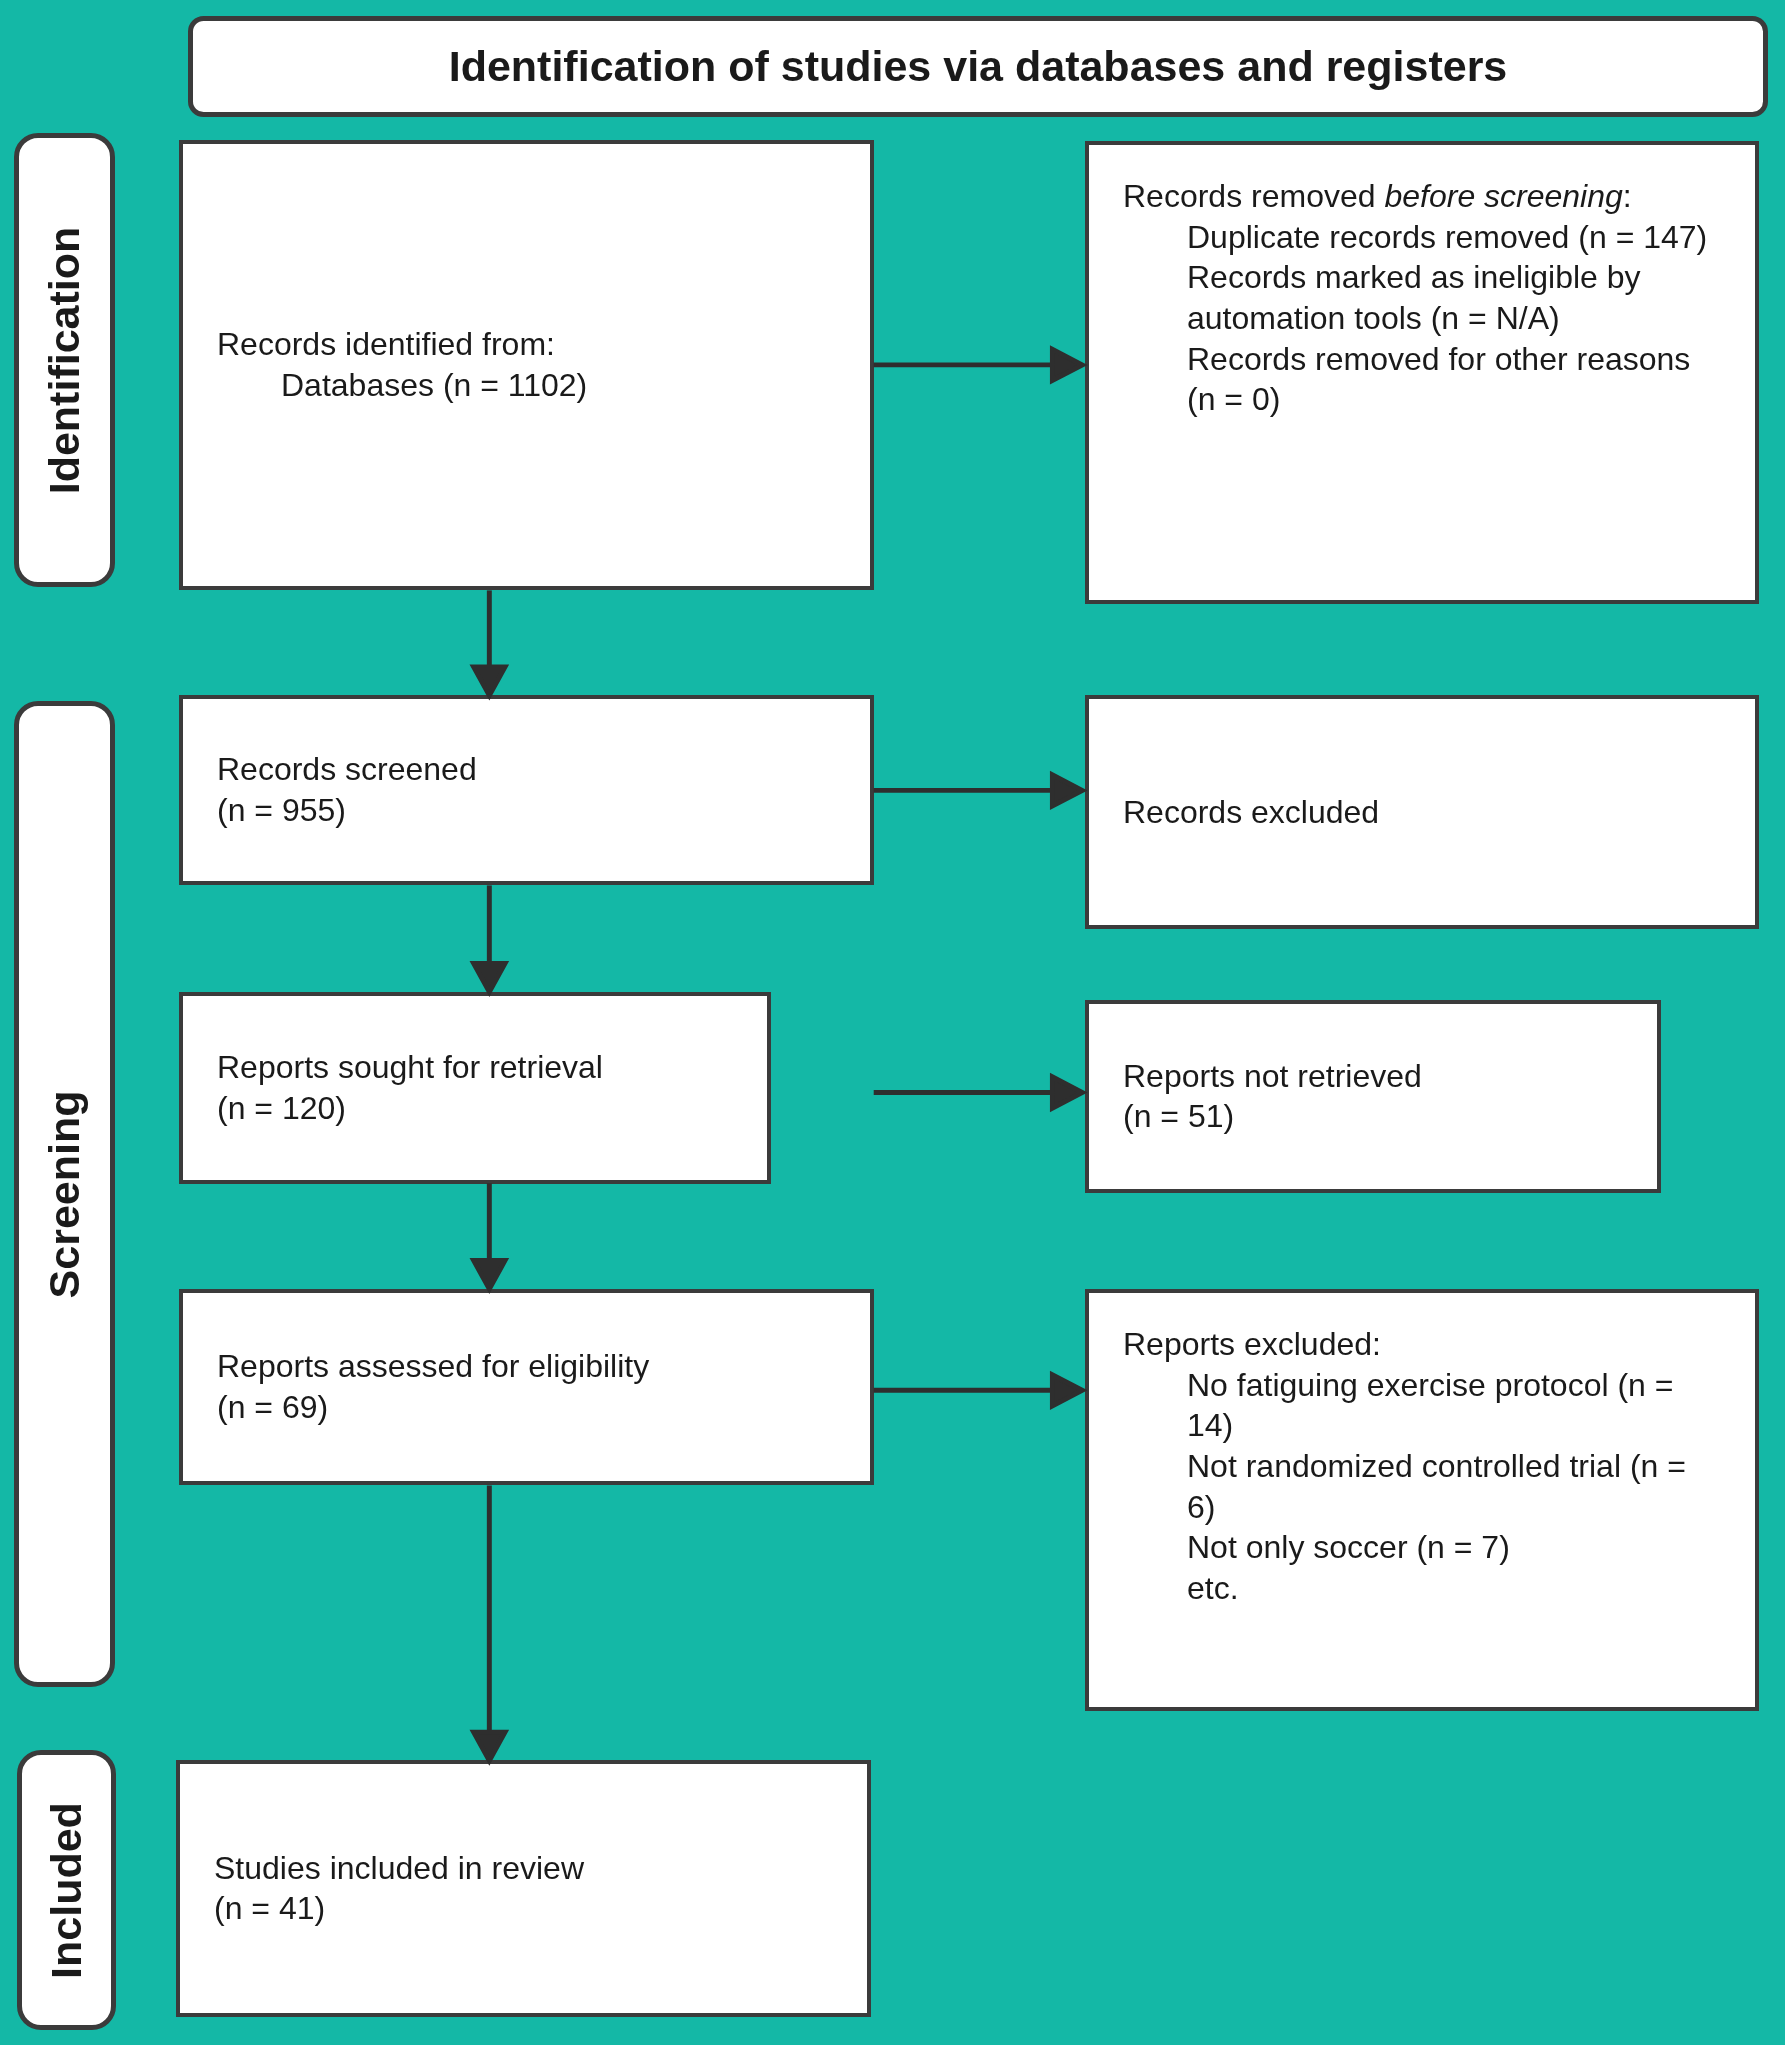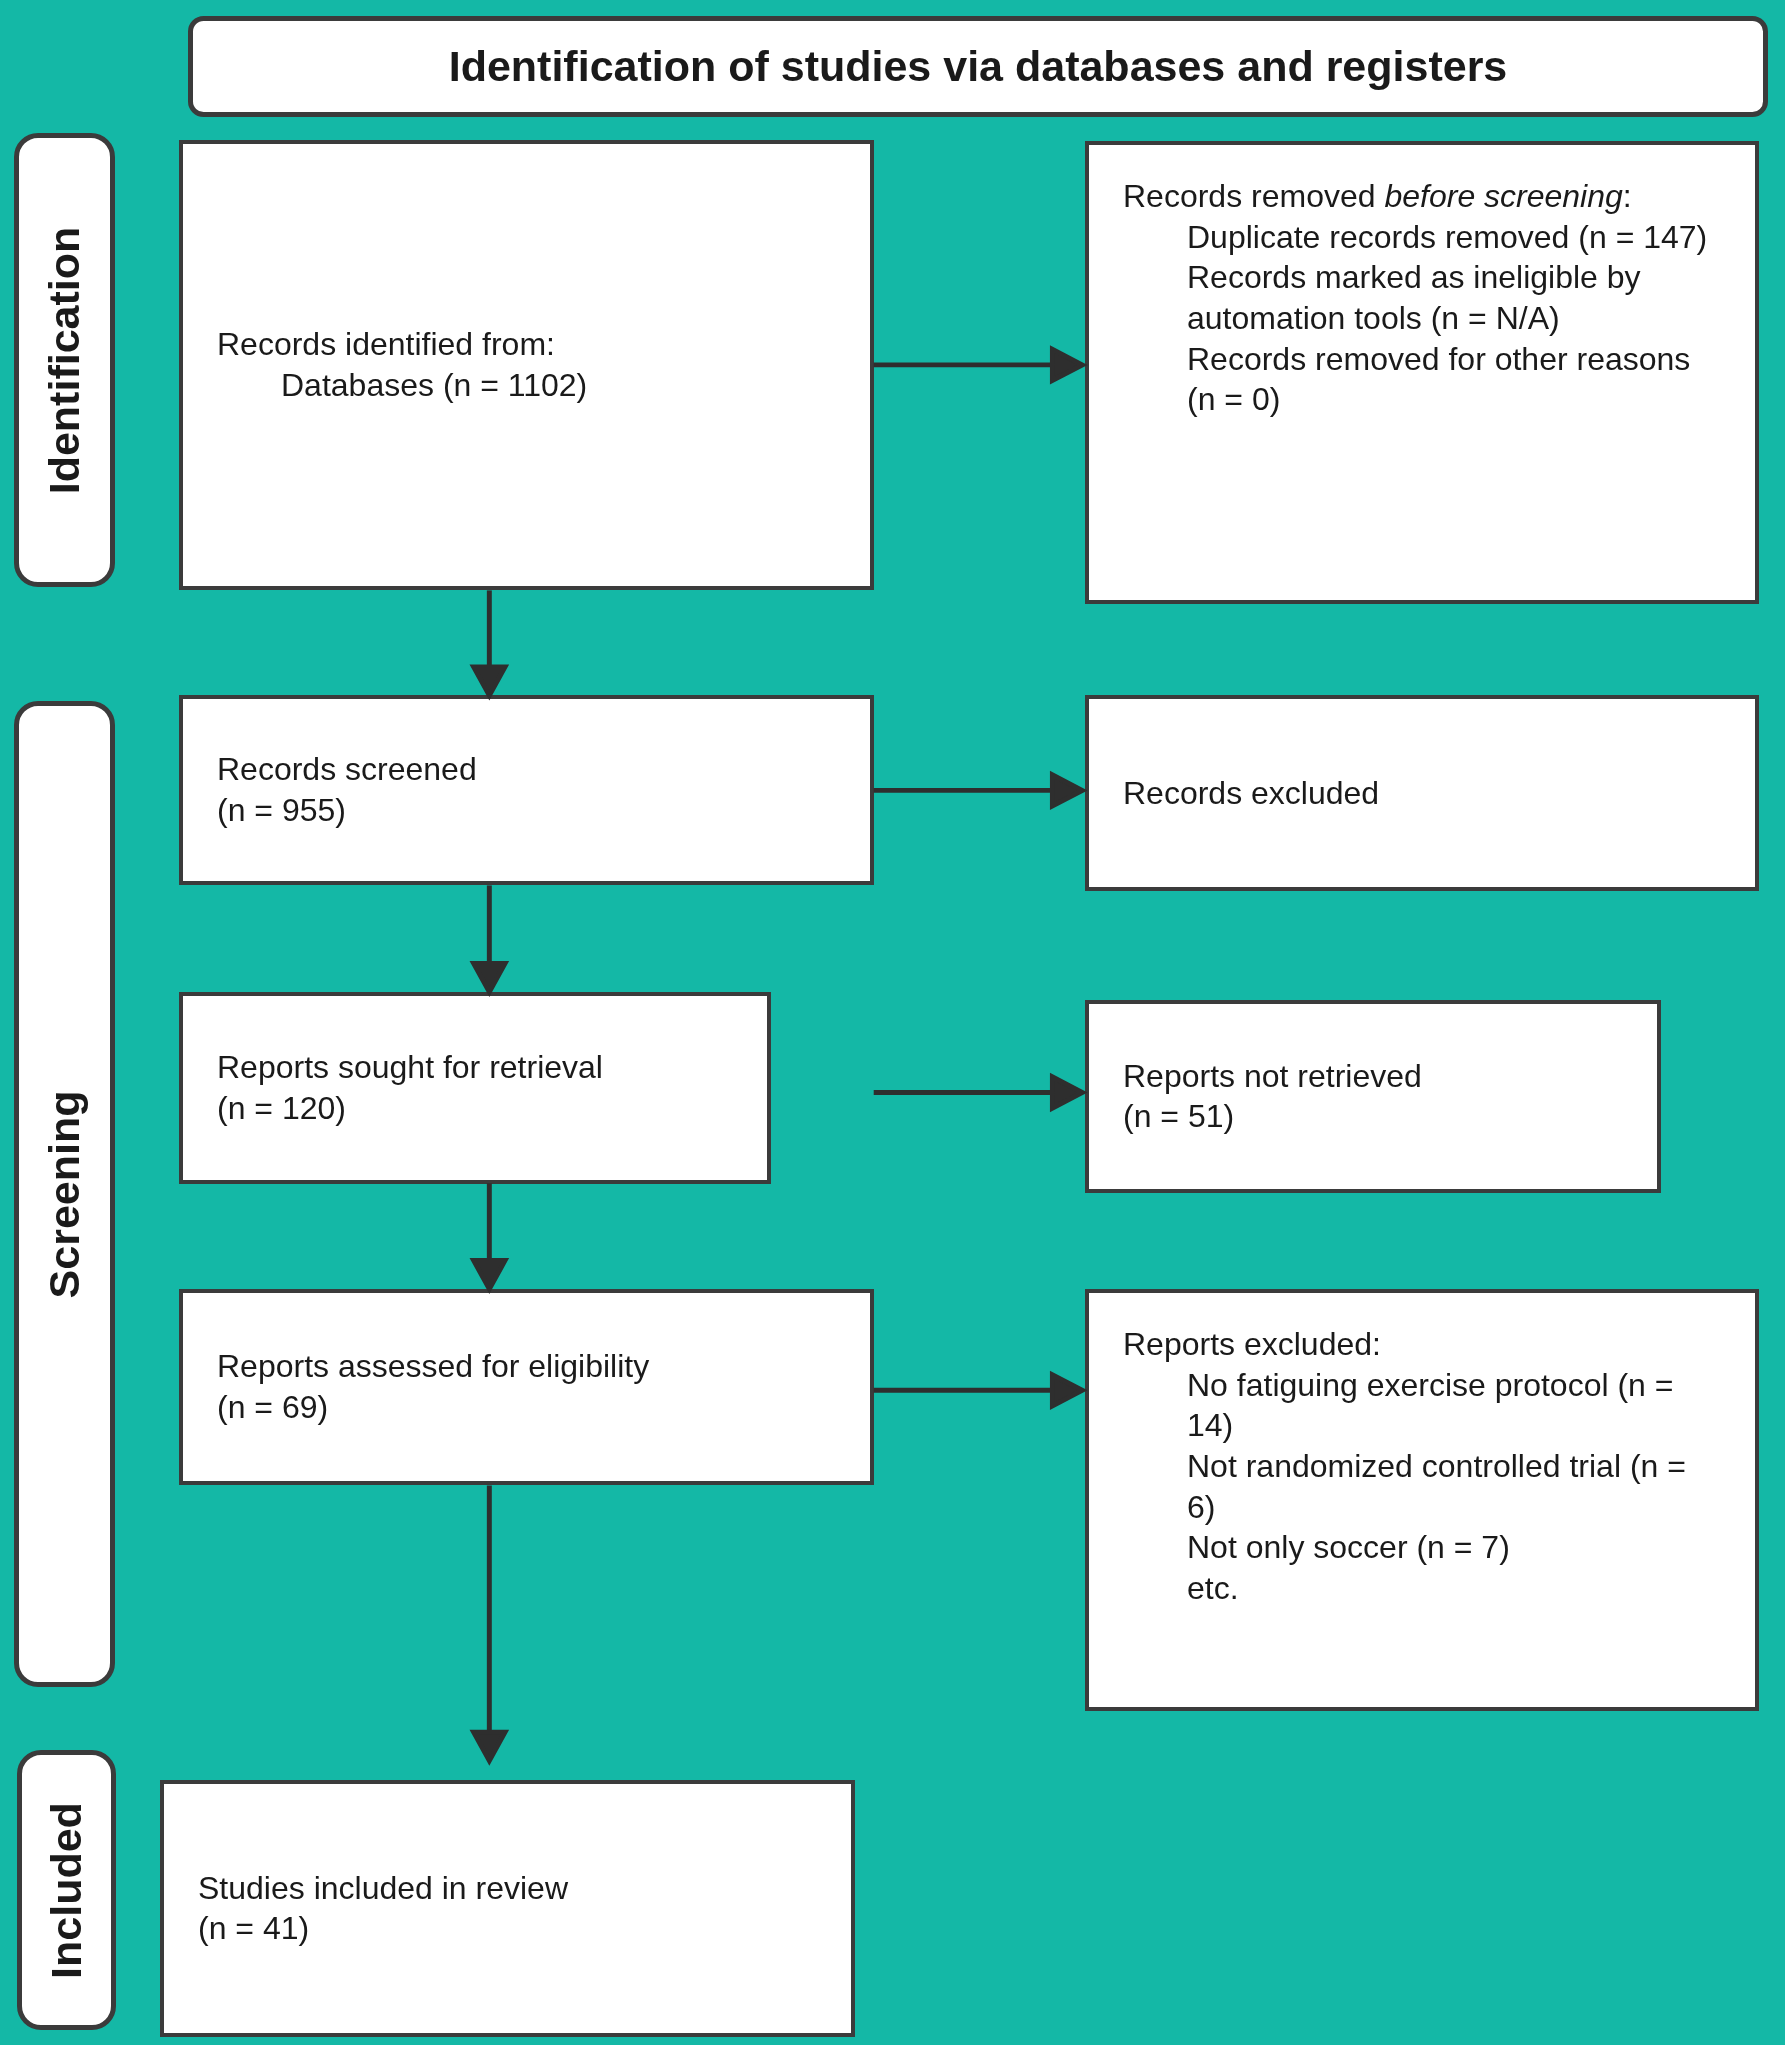--- a/index.html
+++ b/index.html
@@ -127,37 +127,37 @@
     </div>
   </div>
 
   <div class="box v-center" style="left:179px; top:1289px; width:695px; height:196px;">
     <div class="inner">
       <div>Reports assessed for eligibility</div>
       <div>(n = 69)</div>
     </div>
   </div>
 
-  <div class="box v-center" style="left:160px; top:1760px; width:695px; height:257px;margin-top:20px;">
+  <div class="box v-center" style="left:176px; top:1760px; width:695px; height:257px;">
     <div class="inner">
       <div>Studies included in review</div>
       <div>(n = 41)</div>
     </div>
   </div>
 
   <div class="box rbox v-top" style="left:1085px; top:141px; width:674px; height:463px;">
     <div class="inner">
       <div><span>Records removed </span><i>before screening</i><span>:</span></div>
       <div class="indent">Duplicate records removed (n = 147)</div>
       <div class="indent">Records marked as ineligible by automation tools (n = N/A)</div>
       <div class="indent">Records removed for other reasons (n = 0)</div>
     </div>
   </div>
 
-  <div class="box rbox v-center" style="left:1085px; top:695px; width:674px; height:196px;">
+  <div class="box rbox v-center" style="left:1085px; top:695px; width:674px; height:234px;">
     <div class="inner">
       <div>Records excluded</div>
     </div>
   </div>
 
   <div class="box rbox v-center" style="left:1085px; top:1000px; width:576px; height:193px;">
     <div class="inner">
       <div>Reports not retrieved</div>
       <div>(n = 51)</div>
     </div>

